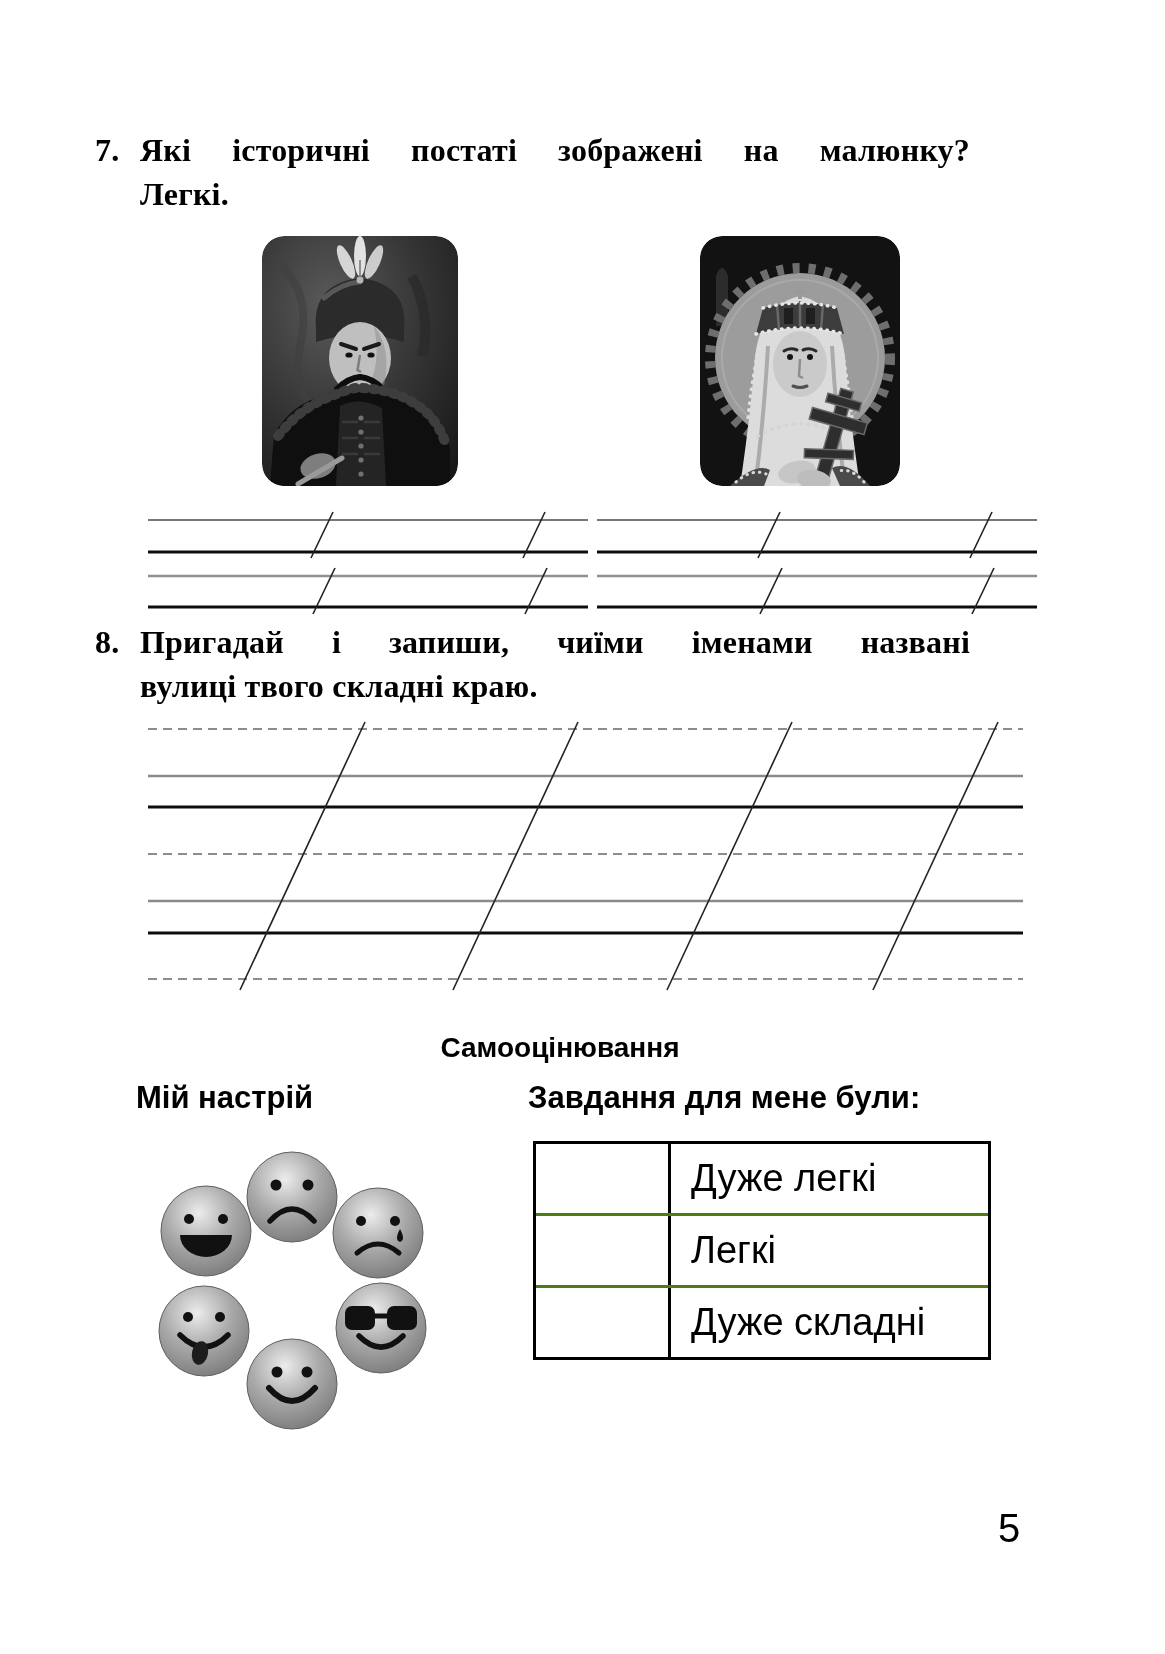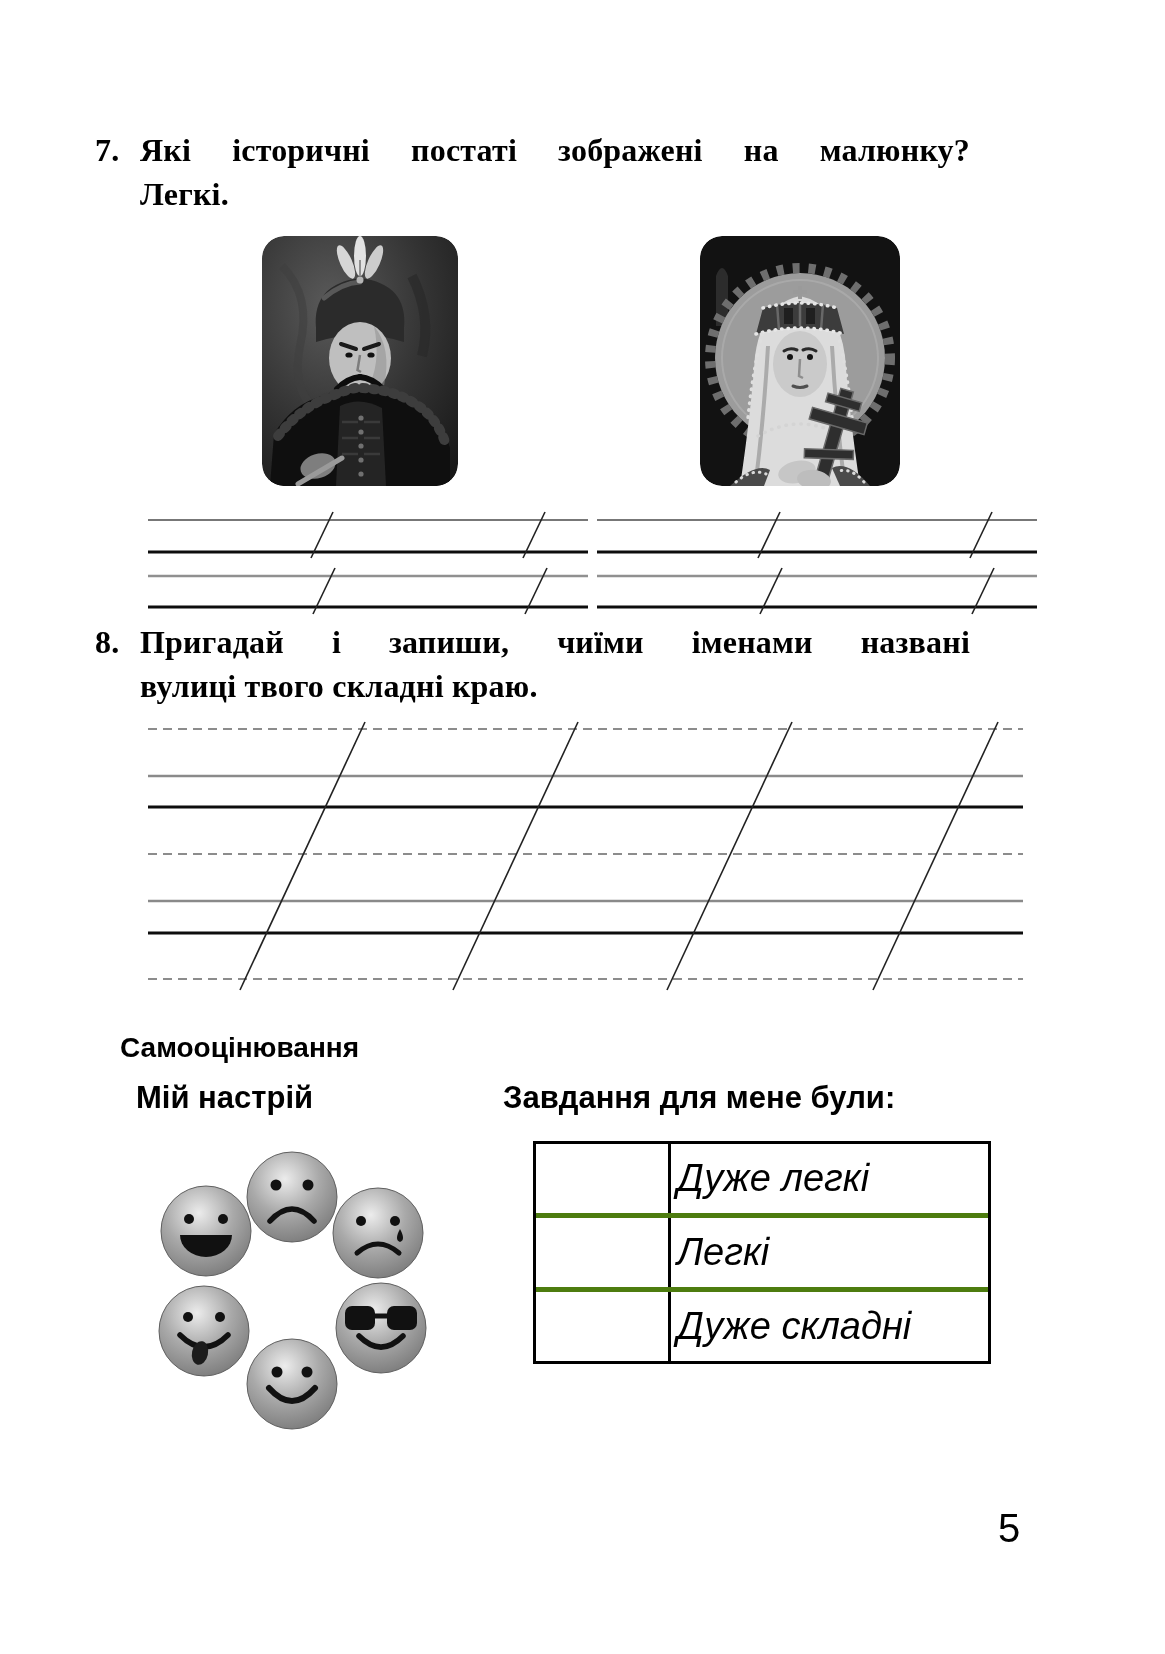--- a/index.html
+++ b/index.html
@@ -12,31 +12,31 @@
   .qtext{flex:1;}
   .jl{text-align:justify;text-align-last:justify;}
   
   .portrait{position:absolute;top:236px;border-radius:22px;overflow:hidden;}
   .portrait svg{display:block;}
   #p1{left:262px;width:196px;height:250px;}
   #p2{left:700px;width:200px;height:250px;}
   .lines{position:absolute;}
   .lines svg{display:block;}
   
-  .sa-title{position:absolute;left:120px;top:1032px;width:880px;
+  .sa-title{position:absolute;left:120px;top:1032px;width:880px;text-align:center;
             font:700 28px "Liberation Sans",sans-serif;}
   .mood-label{position:absolute;left:136px;top:1080px;font:700 31px "Liberation Sans",sans-serif;}
-  .tasks-label{position:absolute;left:503px;top:1080px;font:700 31px "Liberation Sans",sans-serif;}
+  .tasks-label{position:absolute;left:528px;top:1080px;font:700 31px "Liberation Sans",sans-serif;}
   .moods{position:absolute;left:145px;top:1145px;width:300px;height:300px;}
   .dtable{position:absolute;left:533px;top:1141px;width:452px;border:3px solid #000;
           font-family:"Liberation Sans",sans-serif;font-size:38px;background:#fff;}
-  .drow{display:flex;height:69px;border-top:5px solid #4d7c0f;}
+  .drow{display:flex;height:69px;border-top:3px solid #4d7c0f;}
   .drow:first-child{border-top:none;}
   .dcheck{width:132px;border-right:3px solid #000;}
-  .dlabel{flex:1;display:flex;align-items:center;padding-left:6px;font-style:italic;}
+  .dlabel{flex:1;display:flex;align-items:center;padding-left:20px;}
   .pageno{position:absolute;left:998px;top:1506px;font:400 40px "Liberation Sans",sans-serif;}
 </style>
 </head>
 <body>
 
 <div class="page">
 
   <div class="q" style="top:128px">
     <div class="qnum">7.</div>
     <div class="qtext">

